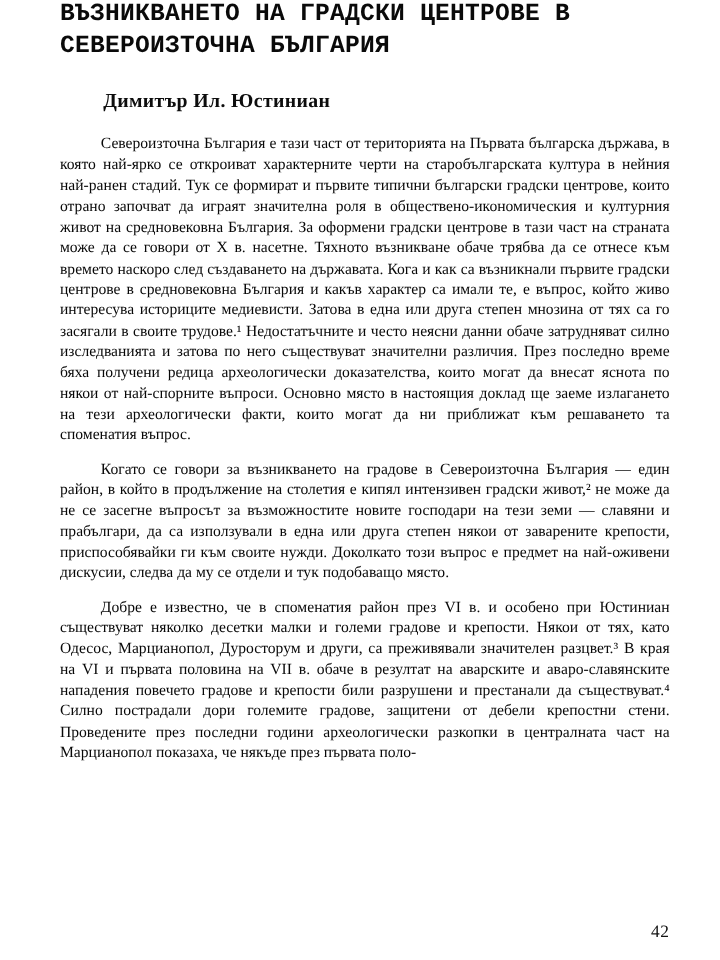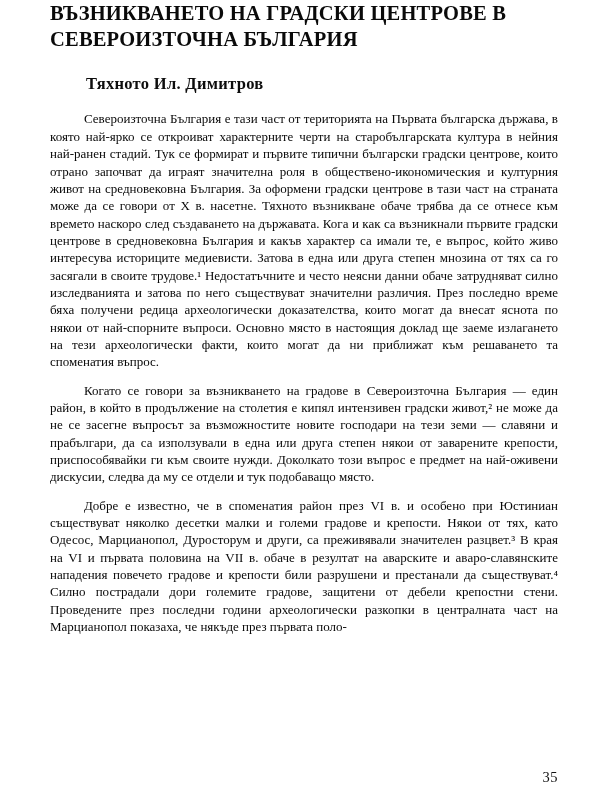--- a/index.html
+++ b/index.html
@@ -25,20 +25,21 @@
   .title {
     margin: 0;
     padding-top: 0px;
     font-size: 20.5px;
     font-weight: bold;
     line-height: 1.28;
     letter-spacing: 0.2px;
     text-align: left;
     text-transform: uppercase;
     color: #0a0a0a;
+    font-family: Liberation Mono, monospace;
   }
   .title .line {
     display: block;
     white-space: pre;
   }
   .author {
     margin: 22px 0 0 0;
     padding-left: 36px;
     font-size: 16.5px;
     font-weight: bold;
@@ -73,23 +74,23 @@
 </head>
 <body>
 
 <div class="page">
 
   <h1 class="title">
     <span class="line">ВЪЗНИКВАНЕТО НА ГРАДСКИ ЦЕНТРОВЕ В</span>
     <span class="line">СЕВЕРОИЗТОЧНА БЪЛГАРИЯ</span>
   </h1>
 
-  <div class="author">Тяхното Ил. Димитров</div>
+  <div class="author">Димитър Ил. Юстиниан</div>
 
   <div class="body-text">
     <p class="para">Североизточна България е тази част от територията на Първата българска държава, в която най-ярко се откроиват характерните черти на старобългарската култура в нейния най-ранен стадий. Тук се формират и първите типични български градски центрове, които отрано започват да играят значителна роля в обществено-икономическия и културния живот на средновековна България. За оформени градски центрове в тази част на страната може да се говори от X в. насетне. Тяхното възникване обаче трябва да се отнесе към времето наскоро след създаването на държавата. Кога и как са възникнали първите градски центрове в средновековна България и какъв характер са имали те, е въпрос, който живо интересува историците медиевисти. Затова в една или друга степен мнозина от тях са го засягали в своите трудове.¹ Недостатъчните и често неясни данни обаче затрудняват силно изследванията и затова по него съществуват значителни различия. През последно време бяха получени редица археологически доказателства, които могат да внесат яснота по някои от най-спорните въпроси. Основно място в настоящия доклад ще заеме излагането на тези археологически факти, които могат да ни приближат към решаването та споменатия въпрос.</p>
     <p class="para">Когато се говори за възникването на градове в Североизточна България — един район, в който в продължение на столетия е кипял интензивен градски живот,² не може да не се засегне въпросът за възможностите новите господари на тези земи — славяни и прабългари, да са използували в една или друга степен някои от заварените крепости, приспособявайки ги към своите нужди. Доколкато този въпрос е предмет на най-оживени дискусии, следва да му се отдели и тук подобаващо място.</p>
     <p class="para">Добре е известно, че в споменатия район през VI в. и особено при Юстиниан съществуват няколко десетки малки и големи градове и крепости. Някои от тях, като Одесос, Марцианопол, Дуросторум и други, са преживявали значителен разцвет.³ В края на VI и първата половина на VII в. обаче в резултат на аварските и авaро-славянските нападения повечето градове и крепости били разрушени и престанали да съществуват.⁴ Силно пострадали дори големите градове, защитени от дебели крепостни стени. Проведените през последни години археологически разкопки в централната част на Марцианопол показаха, че някъде през първата поло-</p>
   </div>
 
-  <div class="page-number">35</div>
+  <div class="page-number">42</div>
 
 </div>
 
 </body></html>

